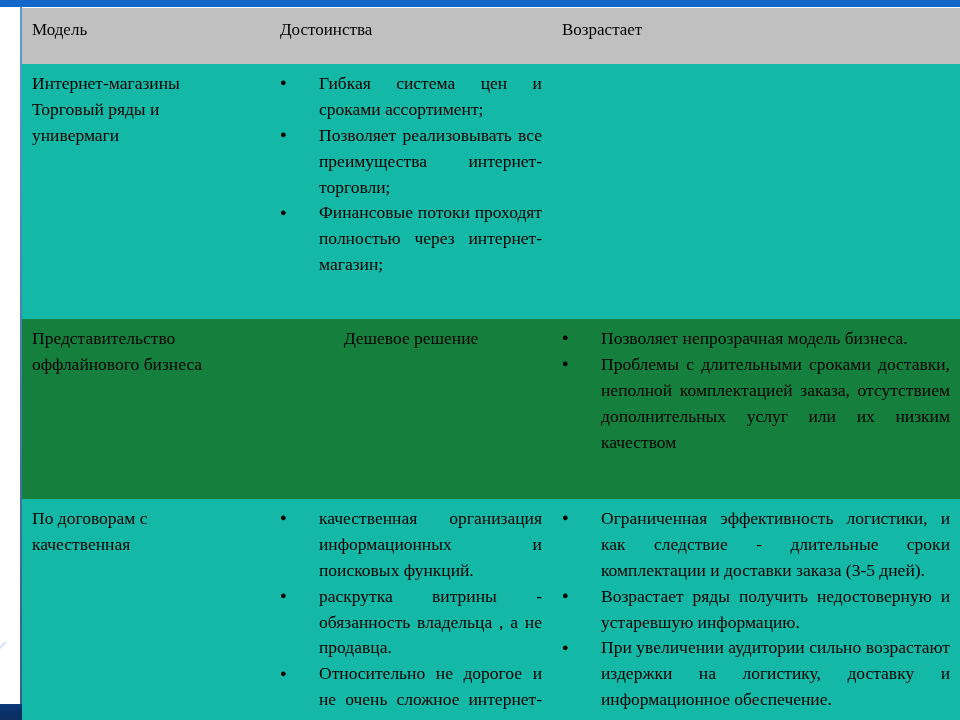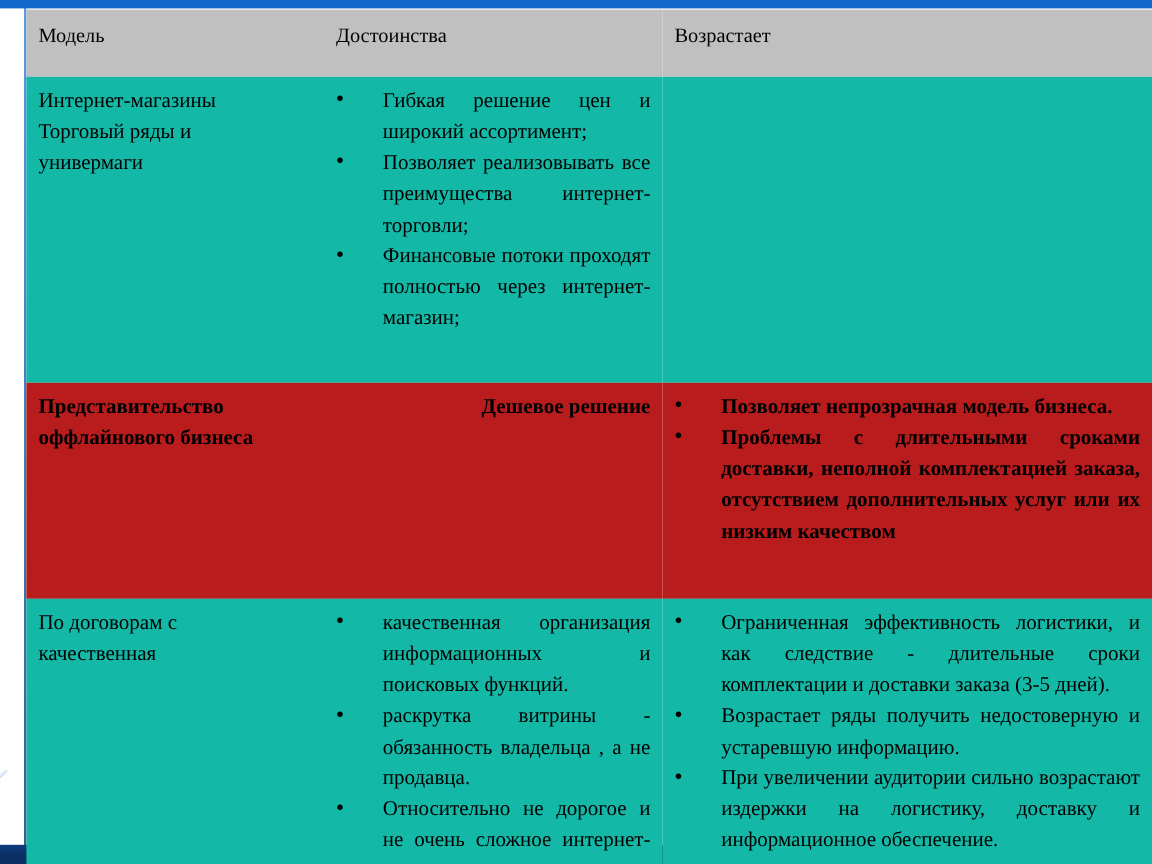--- a/index.html
+++ b/index.html
@@ -116,21 +116,21 @@
     font-weight: normal;
     text-align: left;
   }
   table.matrix thead th {
     background: #c0c0c0;
     height: 39px;
     padding-top: 9px;
     font-size: 17px;
   }
   tr.row-white > td { background: #14b8a6; }
-  tr.row-gray  > td { background: #b91c1c; font-weight: bold; }
+  tr.row-gray  > td { background: #15803d; }
 
   tr.r1 > td { height: 240px; }
   tr.r2 > td { height: 165px; }
   tr.r3 > td { height: 253px; }
 
   
   ul.bul {
     list-style: none;
     margin: 0;
     padding: 0;
@@ -144,21 +144,21 @@
   }
   ul.bul > li::before {
     content: "\25CF";
     position: absolute;
     left: 0; top: -0.06em;
     font-size: 11px;
     line-height: 2.35;
     color: #000;
   }
   ul.bul > li > span.txt { display: inline; }
-  .plain { text-align: right; }
+  .plain { text-align: center; }
   .cellline { white-space: pre-line; }
 </style>
 </head>
 <body>
 
 <div class="slide">
 
   <div class="left-bar"></div>
   <div class="left-bar-seams"></div>
   <div class="left-bar-edge"></div>
@@ -183,21 +183,21 @@
       <tbody>
 
         <tr class="row-white r1">
           <td>
             <div class="cellline">Интернет-магазины
 Торговый ряды и
 универмаги</div>
           </td>
           <td>
             <ul class="bul">
-              <li><span class="txt">Гибкая решение цен и широкий ассортимент;</span></li>
+              <li><span class="txt">Гибкая система цен и сроками ассортимент;</span></li>
               <li><span class="txt">Позволяет реализовывать все преимущества интернет-торговли;</span></li>
               <li><span class="txt">Финансовые потоки проходят полностью через интернет-магазин;</span></li>
             </ul>
           </td>
           <td></td>
         </tr>
 
         <tr class="row-gray r2">
           <td>
             <div class="cellline">Представительство

